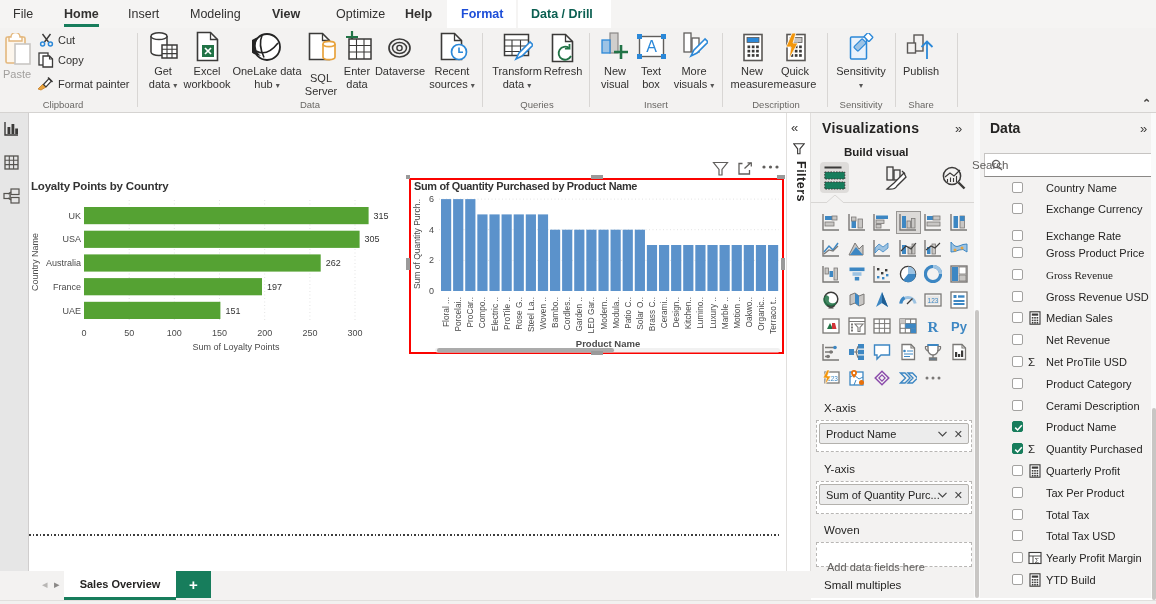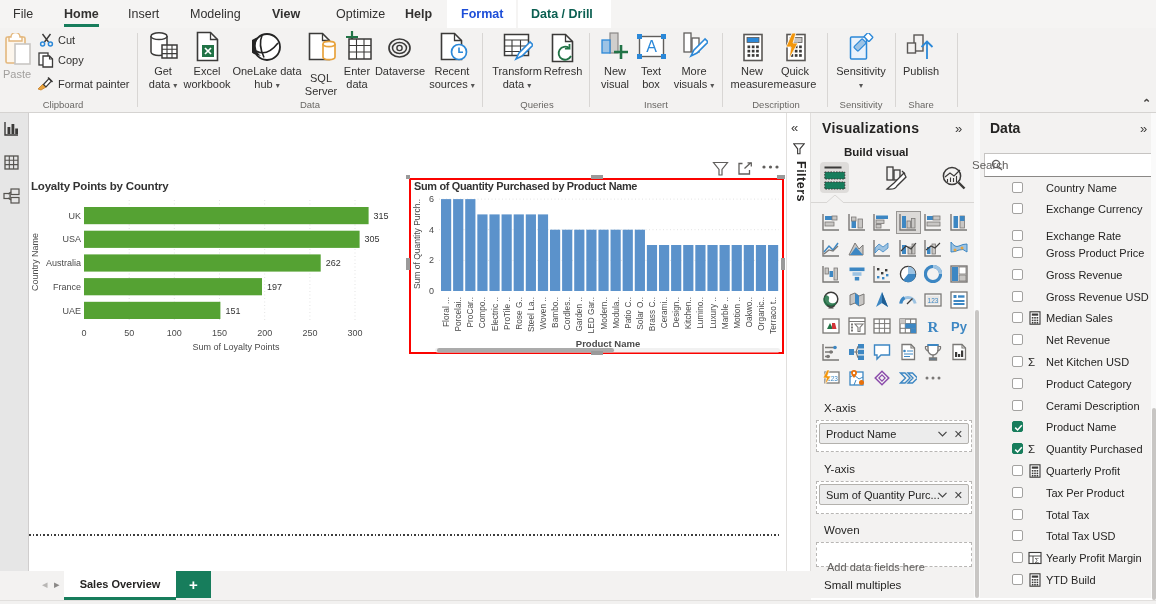--- a/index.html
+++ b/index.html
@@ -710,21 +710,21 @@
     <div class="nm">Exchange Currency</div>
   </div>
 <div class="fieldrow" style="top:218px;margin-top:7px;">
     <div class="cb"></div>
     <div class="nm">Exchange Rate</div>
   </div>
 <div class="fieldrow" style="top:241.9px;">
     <div class="cb"></div>
     <div class="nm">Gross Product Price</div>
   </div>
-<div class="fieldrow" style="top:263.7px;">
+<div class="fieldrow" style="top:263.7px;font-family:Liberation Serif, serif;">
     <div class="cb"></div>
     <div class="nm">Gross Revenue</div>
   </div>
 <div class="fieldrow" style="top:285.5px;">
     <div class="cb"></div>
     <div class="nm">Gross Revenue USD</div>
   </div>
 <div class="fieldrow" style="top:307.3px;">
     <div class="cb"></div>
     <div class="ic">
@@ -746,21 +746,21 @@
     </div>
     <div class="nm">Median Sales</div>
   </div>
 <div class="fieldrow" style="top:329.1px;">
     <div class="cb"></div>
     <div class="nm">Net Revenue</div>
   </div>
 <div class="fieldrow" style="top:350.9px;">
     <div class="cb"></div>
     <div class="ic" style="font-weight:normal;">Σ</div>
-    <div class="nm">Net Kitchen USD</div>
+    <div class="nm">Net ProTile USD</div>
   </div>
 <div class="fieldrow" style="top:372.7px;">
     <div class="cb"></div>
     <div class="nm">Product Category</div>
   </div>
 <div class="fieldrow" style="top:394.5px;">
     <div class="cb"></div>
     <div class="nm">Cerami Description</div>
   </div>
 <div class="fieldrow" style="top:416.3px;">

